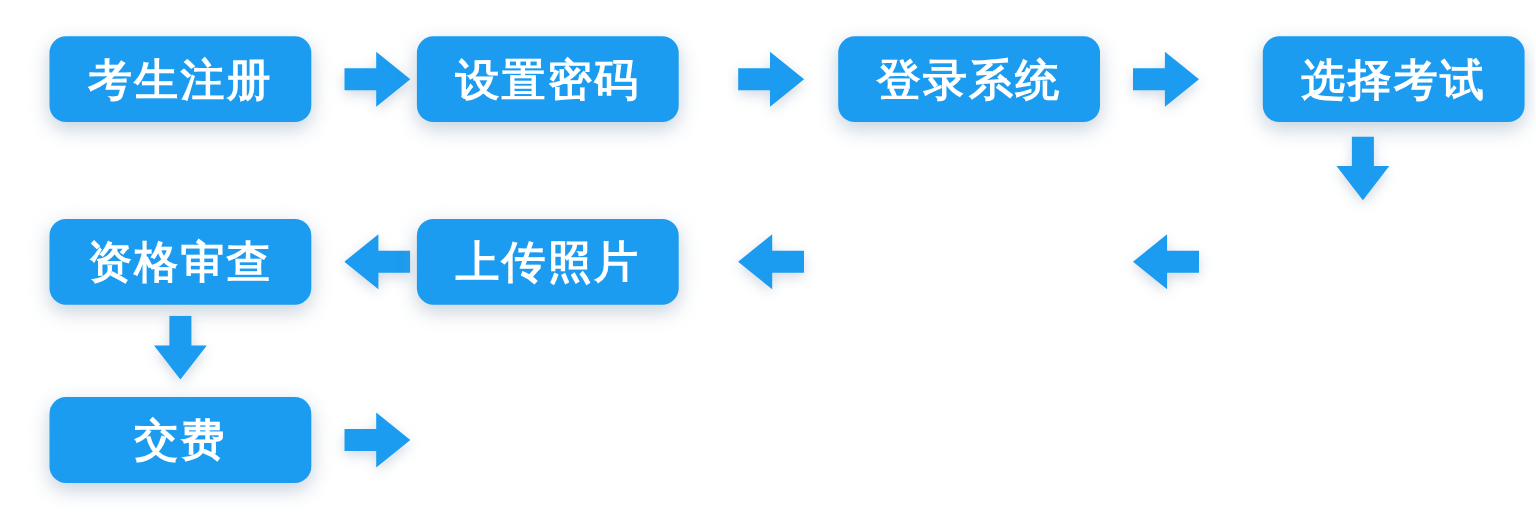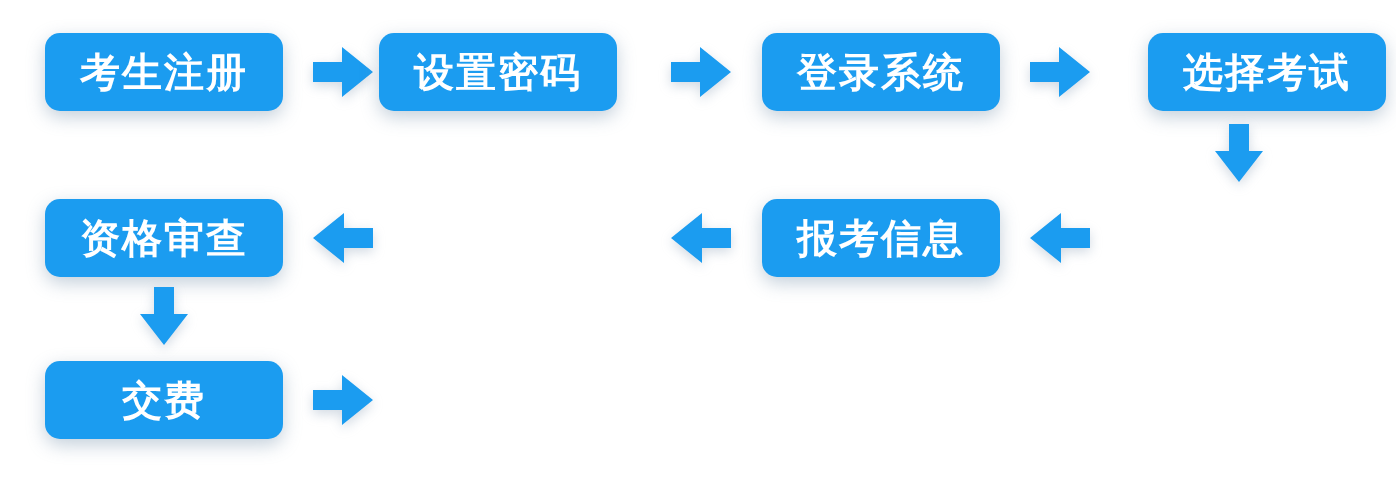--- a/index.html
+++ b/index.html
@@ -92,27 +92,27 @@
   </div>
 
   <div class="node r2 c1">
     <span>资格审查</span>
   </div>
   <div class="arrow ha ar2 g1">
     <svg viewBox="0 0 60 56" width="60" height="56">
         <path d="M60 18 H31 V3 L0 28 L31 53 V38 H60 Z" fill="#1b9cf0"></path>
       </svg>
   </div>
+  <div class="node r2 c2">
+    <span>上传照片</span>
+  </div>
   <div class="arrow ha ar2 g2">
     <svg viewBox="0 0 60 56" width="60" height="56">
         <path d="M60 18 H31 V3 L0 28 L31 53 V38 H60 Z" fill="#1b9cf0"></path>
       </svg>
-  </div>
-  <div class="node r2 c3">
-    <span>报考信息</span>
   </div>
   <div class="arrow ha ar2 g3">
     <svg viewBox="0 0 60 56" width="60" height="56">
         <path d="M60 18 H31 V3 L0 28 L31 53 V38 H60 Z" fill="#1b9cf0"></path>
       </svg>
   </div>
 
   <div class="arrow da d2">
     <svg viewBox="0 0 48 58" width="48" height="58">
         <path d="M14 0 H34 V27 H48 L24 58 L0 27 H14 Z" fill="#1b9cf0"></path>

